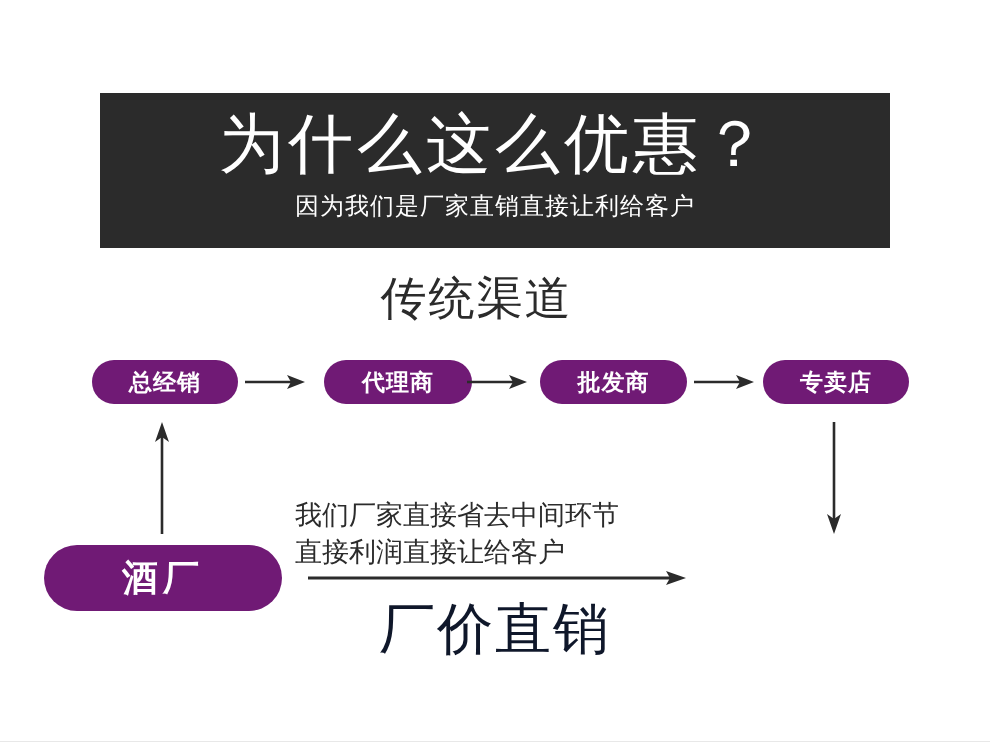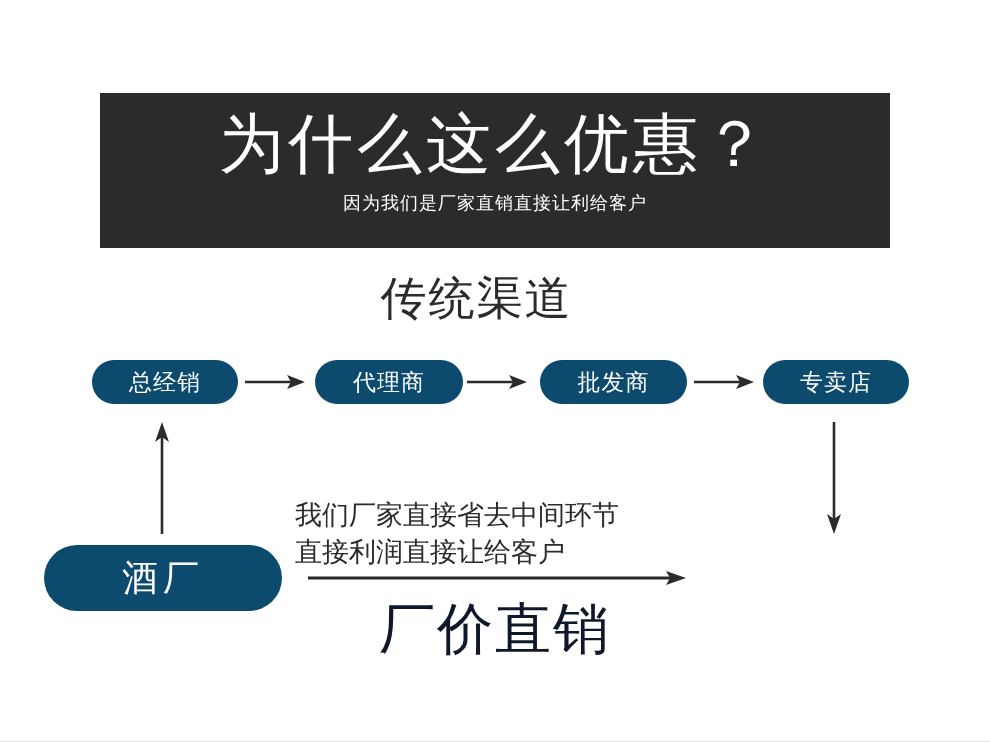--- a/index.html
+++ b/index.html
@@ -43,21 +43,21 @@
     color: #ffffff;
     font-size: 65px;
     line-height: 1.0;
     letter-spacing: 4px;
     font-weight: 400;
     margin-top: 18px;
     white-space: nowrap;
   }
   .header-sub {
     color: #ffffff;
-    font-size: 18px;
+    font-size: 24px;
     line-height: 1.0;
     letter-spacing: 1px;
     font-weight: 400;
     margin-top: 18px;
     white-space: nowrap;
   }
 
   
   .section-title {
     position: absolute;
@@ -68,44 +68,45 @@
     font-size: 46px;
     line-height: 1.0;
     letter-spacing: 2px;
     color: #2b2b2b;
     font-weight: 400;
   }
 
   
   .pill {
     position: absolute;
-    background: #0c4a6e;
+    background: #701a75;
     color: #ffffff;
     border-radius: 999px;
     display: flex;
     align-items: center;
     justify-content: center;
     white-space: nowrap;
     box-sizing: border-box;
+    font-weight: bold;
   }
   .pill-sm {
     height: 44px;
     top: 360px;
     font-size: 23px;
     letter-spacing: 1px;
   }
   .pill-lg {
     height: 66px;
     top: 545px;
     font-size: 36px;
     letter-spacing: 5px;
   }
 
   .pill-1 { left: 92px;  width: 146px; }
-  .pill-2 { left: 315px; width: 148px; text-align: center; }
+  .pill-2 { left: 324px; width: 148px; text-align: center; }
   .pill-3 { left: 540px; width: 147px; }
   .pill-4 { left: 763px; width: 146px; }
 
   .pill-factory  { left: 44px;  width: 238px; }
   .pill-consumer { left: 712px; width: 238px; }
 
   
   .arrow {
     position: absolute;
     pointer-events: none;

